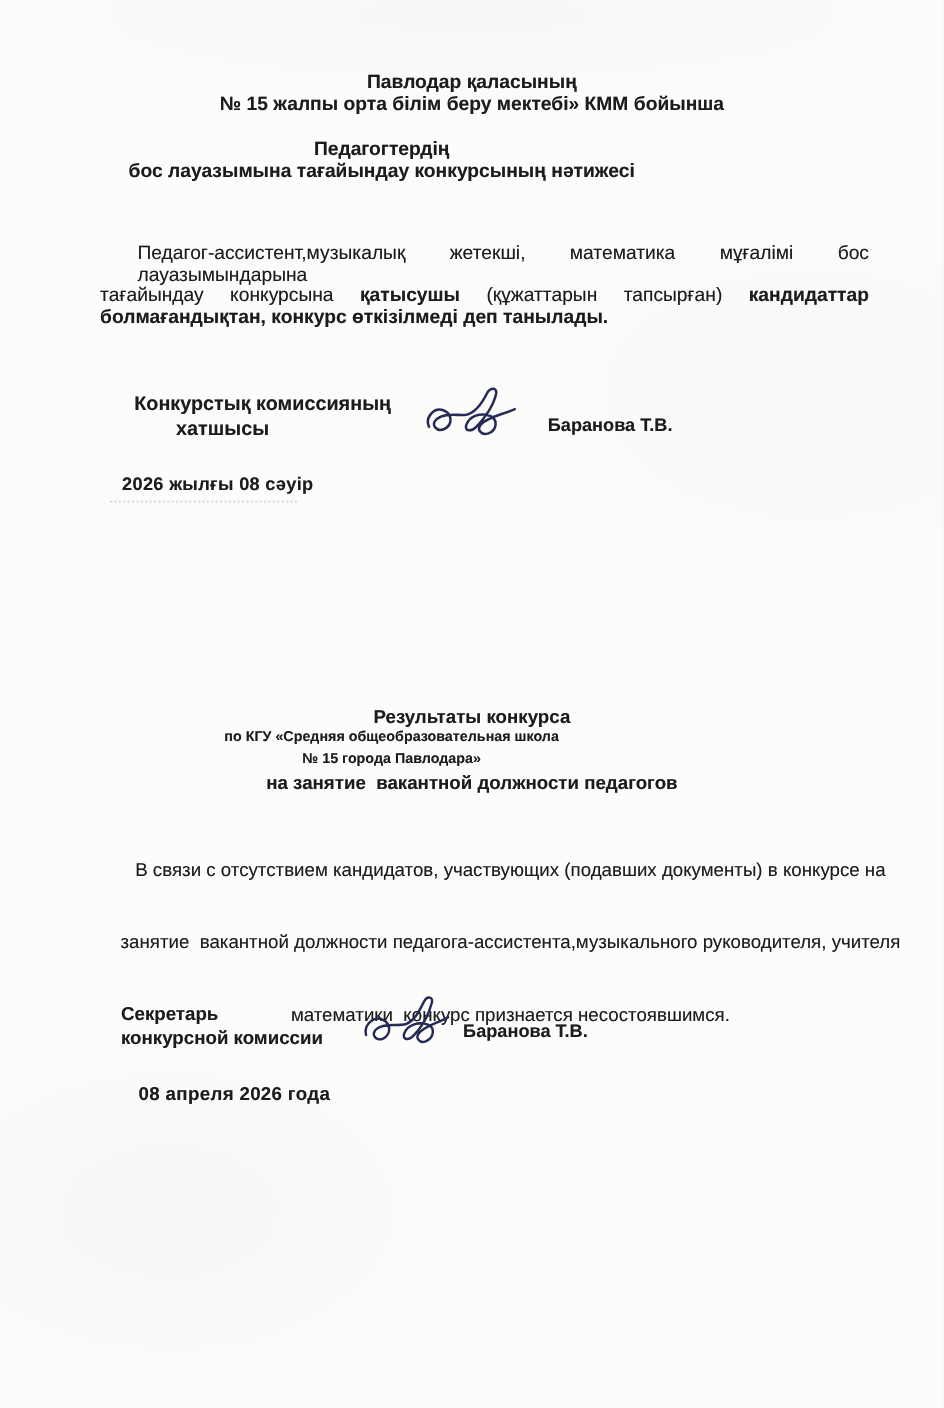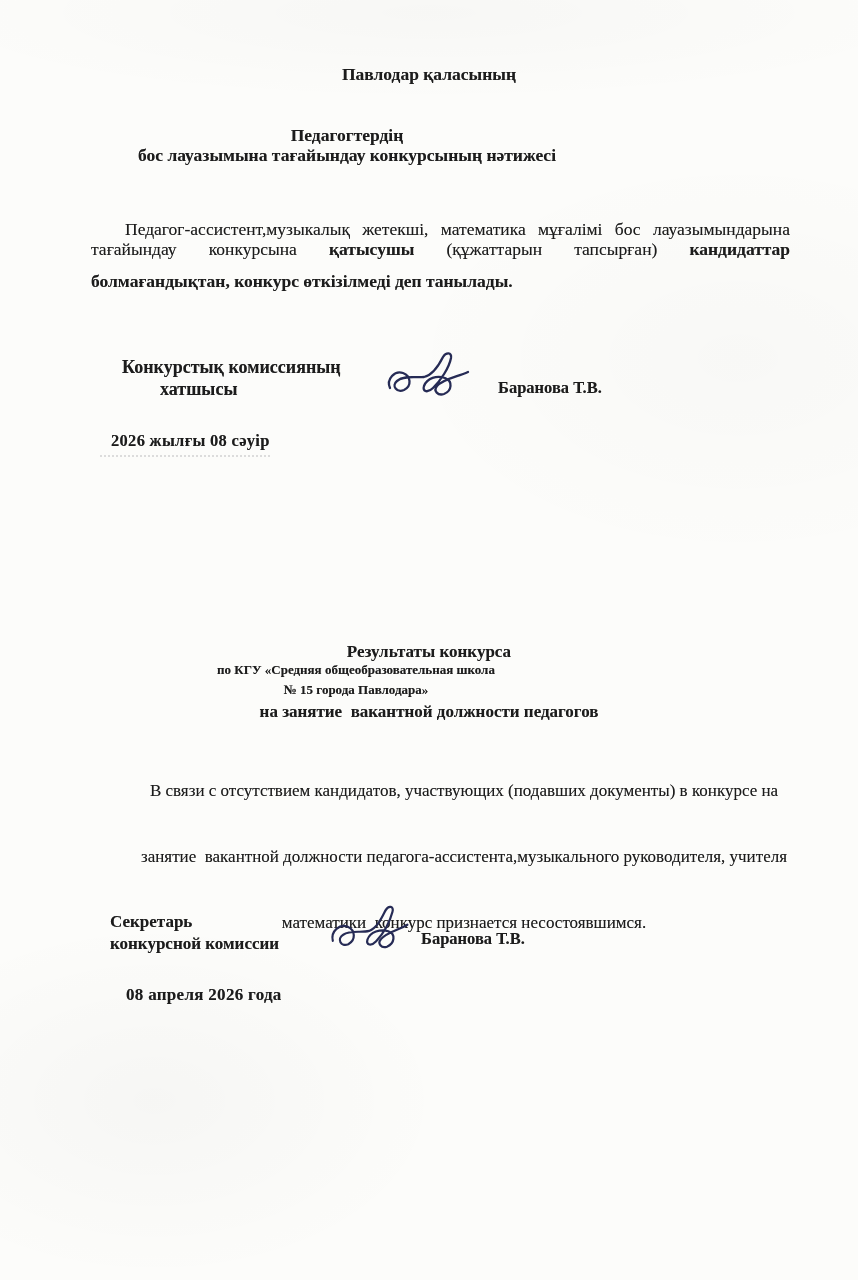--- a/index.html
+++ b/index.html
@@ -5,21 +5,21 @@
   :root{
     --paper:#fcfcfa;
     --ink:#1c1c1c;
     --sig:#262b55;
   }
   html,body{margin:0;padding:0;background:#e8e8e8;}
   .page{
     position:relative;
     width:858px;height:1280px;
     background:var(--paper);
-    font-family:Liberation Serif, serif;
+    font-family:Liberation Sans, sans-serif;
     color:var(--ink);
     overflow:hidden;
     margin:0 auto;
   }
   
   .page::before{
     content:"";
     position:absolute;inset:0;
     background:
       radial-gradient(ellipse 420px 260px at 18% 86%, rgba(0,0,0,0.022), transparent 70%),
@@ -37,21 +37,21 @@
   .pre{white-space:pre-wrap;}
 
   
   .kk-title{left:0;top:64px;width:858px;font-size:17.5px;line-height:20px;}
   .kk-subtitle{left:0;top:126px;width:694px;font-size:17.5px;line-height:19.5px;}
 
   
   .kk-para{left:91px;top:220px;width:699px;font-size:17.5px;line-height:19.5px;}
   .kk-para .jline{text-align:justify;text-align-last:justify;}
   .kk-para .indent{padding-left:34px;}
-  .kk-para .lastline{text-align:left;margin-top:13px;}
+  .kk-para .lastline{text-align:left;}
 
   
   .kk-role1{left:122px;top:357px;font-size:18px;}
   .kk-role2{left:160px;top:379px;font-size:18px;}
   .kk-name{left:498px;top:378px;font-size:16.5px;}
   .kk-date{left:111px;top:431px;font-size:16.5px;letter-spacing:0.3px;}
 
   
   .ru-title{left:0;top:602px;width:858px;font-size:17px;line-height:20px;}
   .ru-org{left:0;top:660px;width:712px;font-size:13px;line-height:19.5px;}
@@ -81,20 +81,21 @@
     opacity:0.55;
   }
 </style>
 </head>
 <body>
 
 <div class="page">
 
   <div class="abs doc-text b center kk-title">
     <div>Павлодар қаласының</div>
+    <div>№ 15 жалпы орта білім беру мектебі» КММ бойынша</div>
   </div>
 
   <div class="abs doc-text b center kk-subtitle">
     <div>Педагогтердің</div>
     <div>бос лауазымына тағайындау конкурсының нәтижесі</div>
   </div>
 
   <div class="abs doc-text kk-para">
     <div class="jline indent"><span>Педагог-ассистент,музыкалық жетекші, математика мұғалімі бос лауазымындарына</span></div>
     <div class="jline">

